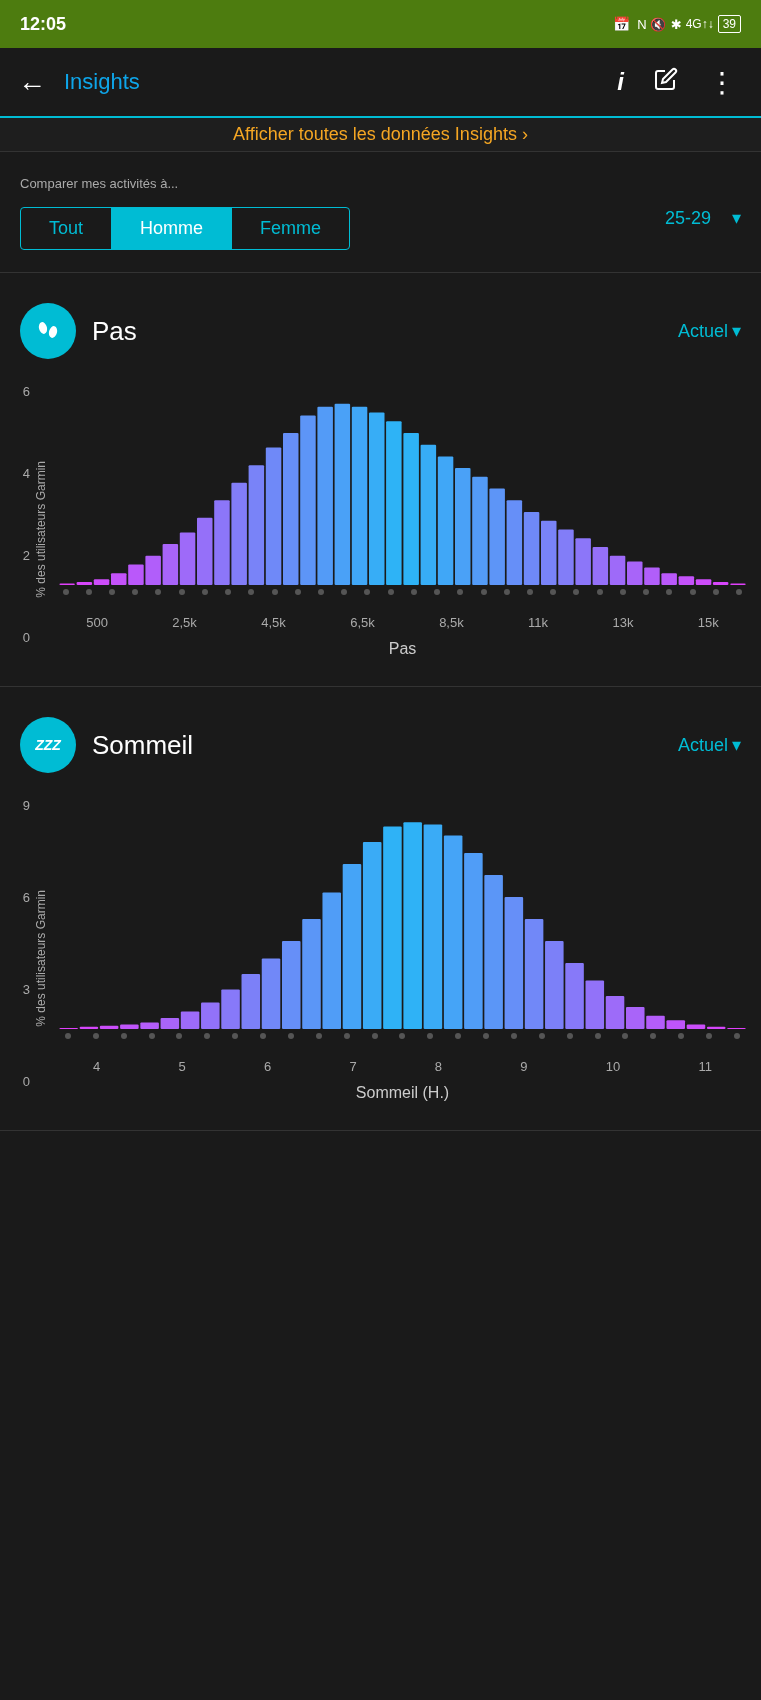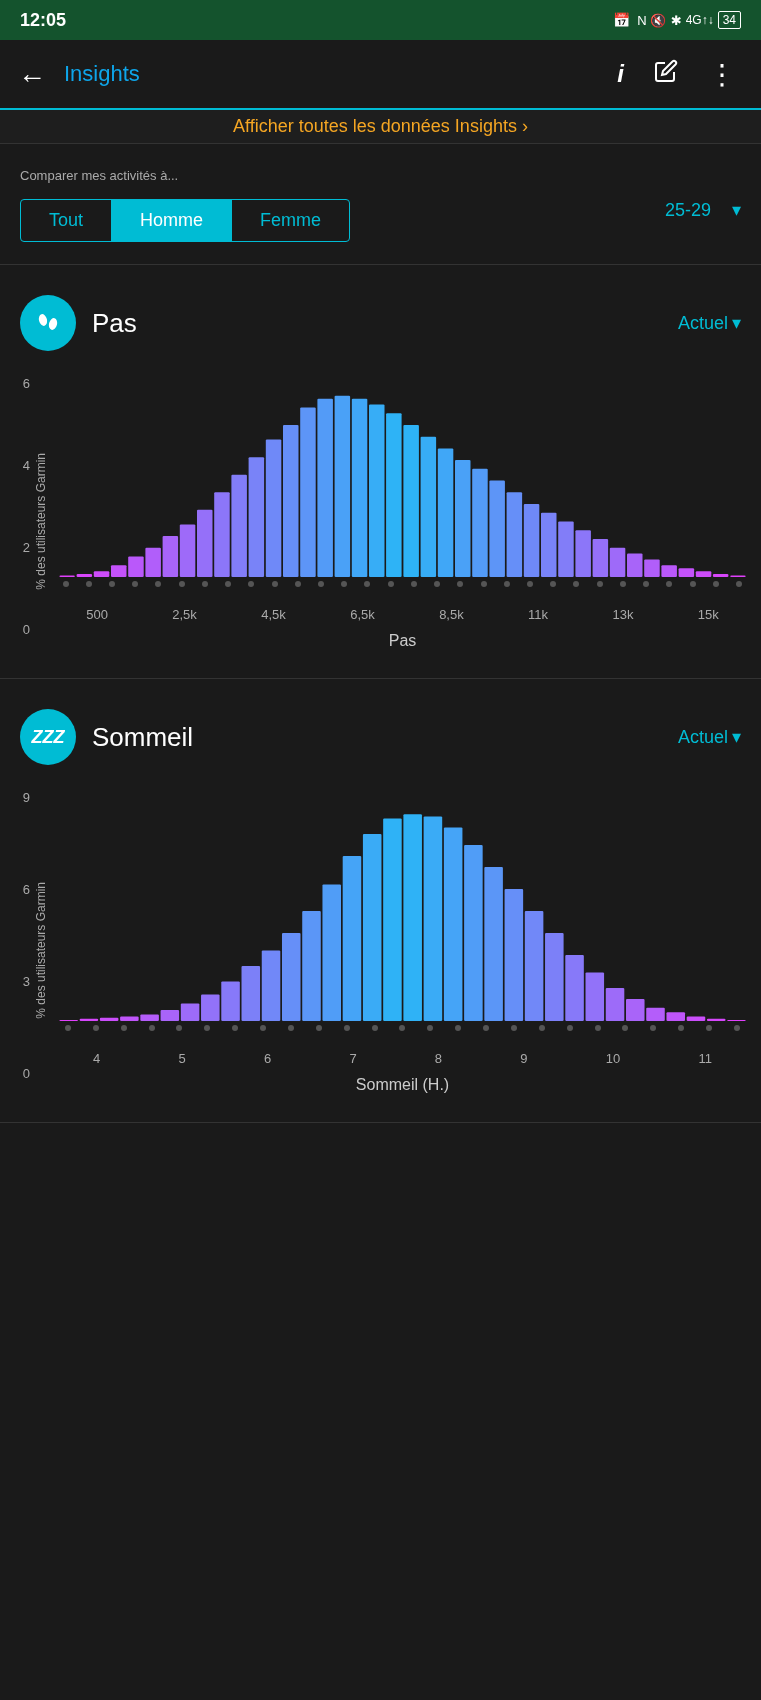--- a/index.html
+++ b/index.html
@@ -8,22 +8,22 @@
       width: 761px;
       min-height: 1700px;
       background: #1a1a1a;
       font-family: 'Segoe UI', Arial, sans-serif;
       color: #fff;
       overflow-x: hidden;
     }
 
     
     .status-bar {
-      background: #14532d;
-      height: 40px;
+      background: #4d7c0f;
+      height: 48px;
       display: flex;
       align-items: center;
       justify-content: space-between;
       padding: 0 20px;
       font-size: 16px;
       color: #fff;
     }
     .status-time { font-weight: 600; font-size: 18px; }
     .status-icons { display: flex; align-items: center; gap: 6px; font-size: 14px; }
 
@@ -216,21 +216,21 @@
 
 <div class="status-bar">
   <span class="status-time">12:05</span>
   <div class="status-icons">
     <span>📅</span>
     <span style="font-size:13px; display:flex; align-items:center; gap:4px;">
       <span style="font-size:13px;">N</span>
       <span>🔇</span>
       <span>✱</span>
       <span style="font-size:12px;">4G↑↓</span>
-      <span style="font-size:12px; border:1px solid #fff; padding:1px 4px; border-radius:2px;">34</span>
+      <span style="font-size:12px; border:1px solid #fff; padding:1px 4px; border-radius:2px;">39</span>
     </span>
   </div>
 </div>
 
 <div class="top-nav">
   <span class="nav-back">←</span>
   <span class="nav-title">Insights</span>
   <span class="nav-icon" style="font-style:italic; font-size:24px; font-weight:bold;">i</span>
   <span class="nav-icon">
     <svg width="24" height="24" viewBox="0 0 24 24" fill="none" stroke="white" stroke-width="2">
@@ -380,21 +380,21 @@
         <div class="chart-x-title">Pas</div>
       </div>
     </div>
   </div>
 </div>
 
 <div class="section-divider"></div>
 
 <div class="metric-section">
   <div class="metric-header">
-    <div class="metric-icon" style="background:#00bcd4; font-size:18px; font-weight:700; color:#fff; font-style:italic;">ZZZ</div>
+    <div class="metric-icon" style="background:#00bcd4; font-size:14px; font-weight:700; color:#fff; font-style:italic;">ZZZ</div>
     <span class="metric-title">Sommeil</span>
     <div class="metric-filter">
       <span>Actuel</span>
       <span> ▾</span>
     </div>
   </div>
 
   <div class="chart-container">
     <div class="chart-wrap">
       <div style="display:flex; flex-direction:column; justify-content:space-between; padding-right:4px; padding-bottom:30px; min-width:24px;">

